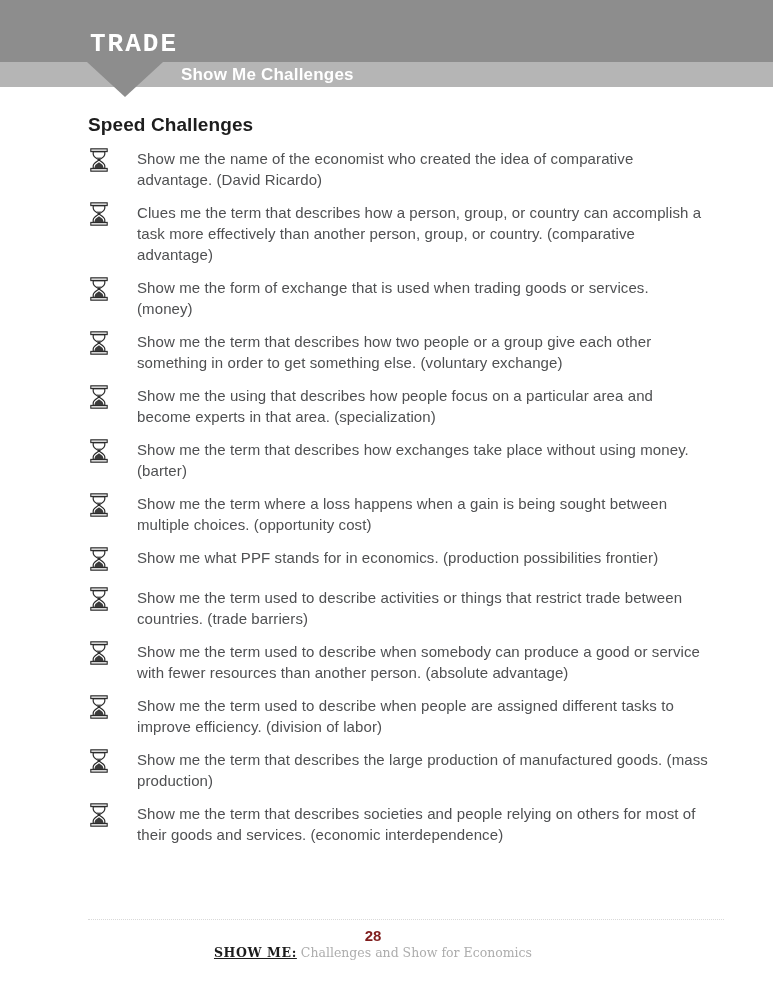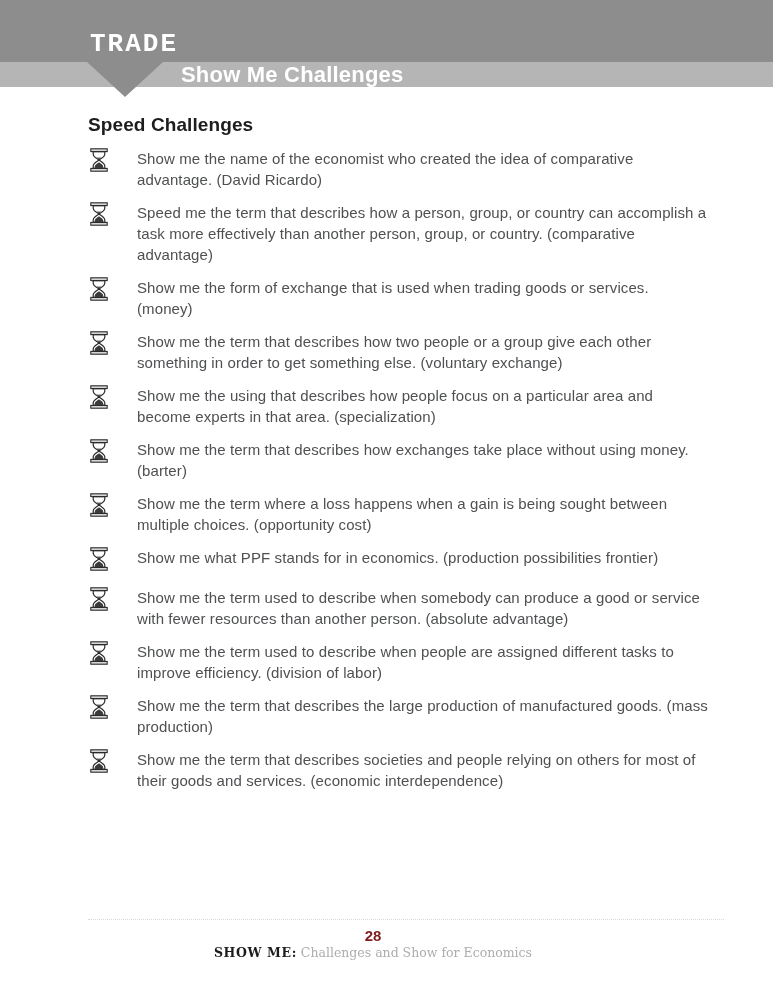--- a/index.html
+++ b/index.html
@@ -28,21 +28,21 @@
     position:absolute;left:90px;top:31px;
     color:#fff;font-family:"Liberation Mono", monospace;
     font-weight:bold;font-size:26px;letter-spacing:2px;line-height:26px;text-align:right;
   }
   .band-light{
     position:absolute;left:0;top:62px;width:773px;height:25px;
     background:var(--band-light);
   }
   .banner-title{
     position:absolute;left:181px;top:62px;height:25px;line-height:25px;
-    color:#fff;font-weight:bold;font-size:22px;letter-spacing:0.2px;
+    color:#fff;font-weight:bold;font-size:17px;letter-spacing:0.2px;
   }
   .tab-triangle{
     position:absolute;left:87px;top:62px;width:0;height:0;
     border-left:38px solid transparent;
     border-right:38px solid transparent;
     border-top:35px solid var(--band-dark);
   }
   
   .main{
     position:absolute;left:88px;top:114px;width:620px;
@@ -74,21 +74,21 @@
   .footer-text{
     width:570px;text-align:center;margin-top:7px;
   }
   .page-number{
     color:#7f1d1d;font-weight:bold;font-size:15px;line-height:17px;
   }
   .book-line{
     font-family:"DejaVu Serif", serif;font-size:12.5px;line-height:16px;margin-top:1px;
   }
   .book-label{
-    color:#1c1c1c;font-weight:bold;letter-spacing:0.6px;
+    color:#1c1c1c;font-weight:bold;letter-spacing:0.6px;text-decoration:underline;
   }
   .book-title{
     color:var(--footer-muted);
   }
 </style>
 </head>
 <body>
 
 <div class="page">
 
@@ -119,21 +119,21 @@
     <span class="hourglass">
       <svg width="18" height="24" viewBox="0 0 18 24" aria-hidden="true">
         <rect x="0.8" y="0.8" width="16.4" height="2.8" fill="#d6d6d6" stroke="#2b2b2b" stroke-width="1.1"></rect>
         <rect x="0.8" y="20.4" width="16.4" height="2.8" fill="#d6d6d6" stroke="#2b2b2b" stroke-width="1.1"></rect>
         <path d="M3.2,3.6 h11.6 v2.3 c0,3.2 -3.8,4.5 -5.8,6.1 c-2,-1.6 -5.8,-2.9 -5.8,-6.1 z" fill="none" stroke="#2b2b2b" stroke-width="1.2"></path>
         <path d="M9,12 c2,1.6 5.8,2.9 5.8,6.1 v2.3 H3.2 v-2.3 c0,-3.2 3.8,-4.5 5.8,-6.1 z" fill="none" stroke="#2b2b2b" stroke-width="1.2"></path>
         <path d="M6.6,8.7 c1.5,1.3 3.3,1.3 4.8,0 L9,11.4 Z" fill="#3a3a3a"></path>
         <path d="M9,14.2 c1.6,1.3 4.3,2.4 4.3,4.9 v0.9 H4.7 v-0.9 c0,-2.5 2.7,-3.6 4.3,-4.9 z" fill="#3a3a3a"></path>
       </svg>
     </span>
-    <p class="challenge-text">Speed me the term that describes how a person, group, or country can accomplish a task more effectively than another person, group, or country. (comparative advantage)</p>
+    <p class="challenge-text">Clues me the term that describes how a person, group, or country can accomplish a task more effectively than another person, group, or country. (comparative advantage)</p>
   </div>
 
   <div class="challenge">
     <span class="hourglass">
       <svg width="18" height="24" viewBox="0 0 18 24" aria-hidden="true">
         <rect x="0.8" y="0.8" width="16.4" height="2.8" fill="#d6d6d6" stroke="#2b2b2b" stroke-width="1.1"></rect>
         <rect x="0.8" y="20.4" width="16.4" height="2.8" fill="#d6d6d6" stroke="#2b2b2b" stroke-width="1.1"></rect>
         <path d="M3.2,3.6 h11.6 v2.3 c0,3.2 -3.8,4.5 -5.8,6.1 c-2,-1.6 -5.8,-2.9 -5.8,-6.1 z" fill="none" stroke="#2b2b2b" stroke-width="1.2"></path>
         <path d="M9,12 c2,1.6 5.8,2.9 5.8,6.1 v2.3 H3.2 v-2.3 c0,-3.2 3.8,-4.5 5.8,-6.1 z" fill="none" stroke="#2b2b2b" stroke-width="1.2"></path>
         <path d="M6.6,8.7 c1.5,1.3 3.3,1.3 4.8,0 L9,11.4 Z" fill="#3a3a3a"></path>
@@ -206,20 +206,33 @@
         <rect x="0.8" y="20.4" width="16.4" height="2.8" fill="#d6d6d6" stroke="#2b2b2b" stroke-width="1.1"></rect>
         <path d="M3.2,3.6 h11.6 v2.3 c0,3.2 -3.8,4.5 -5.8,6.1 c-2,-1.6 -5.8,-2.9 -5.8,-6.1 z" fill="none" stroke="#2b2b2b" stroke-width="1.2"></path>
         <path d="M9,12 c2,1.6 5.8,2.9 5.8,6.1 v2.3 H3.2 v-2.3 c0,-3.2 3.8,-4.5 5.8,-6.1 z" fill="none" stroke="#2b2b2b" stroke-width="1.2"></path>
         <path d="M6.6,8.7 c1.5,1.3 3.3,1.3 4.8,0 L9,11.4 Z" fill="#3a3a3a"></path>
         <path d="M9,14.2 c1.6,1.3 4.3,2.4 4.3,4.9 v0.9 H4.7 v-0.9 c0,-2.5 2.7,-3.6 4.3,-4.9 z" fill="#3a3a3a"></path>
       </svg>
     </span>
     <p class="challenge-text">Show me what PPF stands for in economics. (production possibilities frontier)</p>
   </div>
 
+  <div class="challenge">
+    <span class="hourglass">
+      <svg width="18" height="24" viewBox="0 0 18 24" aria-hidden="true">
+        <rect x="0.8" y="0.8" width="16.4" height="2.8" fill="#d6d6d6" stroke="#2b2b2b" stroke-width="1.1"></rect>
+        <rect x="0.8" y="20.4" width="16.4" height="2.8" fill="#d6d6d6" stroke="#2b2b2b" stroke-width="1.1"></rect>
+        <path d="M3.2,3.6 h11.6 v2.3 c0,3.2 -3.8,4.5 -5.8,6.1 c-2,-1.6 -5.8,-2.9 -5.8,-6.1 z" fill="none" stroke="#2b2b2b" stroke-width="1.2"></path>
+        <path d="M9,12 c2,1.6 5.8,2.9 5.8,6.1 v2.3 H3.2 v-2.3 c0,-3.2 3.8,-4.5 5.8,-6.1 z" fill="none" stroke="#2b2b2b" stroke-width="1.2"></path>
+        <path d="M6.6,8.7 c1.5,1.3 3.3,1.3 4.8,0 L9,11.4 Z" fill="#3a3a3a"></path>
+        <path d="M9,14.2 c1.6,1.3 4.3,2.4 4.3,4.9 v0.9 H4.7 v-0.9 c0,-2.5 2.7,-3.6 4.3,-4.9 z" fill="#3a3a3a"></path>
+      </svg>
+    </span>
+    <p class="challenge-text">Show me the term used to describe activities or things that restrict trade between countries. (trade barriers)</p>
+  </div>
 
   <div class="challenge">
     <span class="hourglass">
       <svg width="18" height="24" viewBox="0 0 18 24" aria-hidden="true">
         <rect x="0.8" y="0.8" width="16.4" height="2.8" fill="#d6d6d6" stroke="#2b2b2b" stroke-width="1.1"></rect>
         <rect x="0.8" y="20.4" width="16.4" height="2.8" fill="#d6d6d6" stroke="#2b2b2b" stroke-width="1.1"></rect>
         <path d="M3.2,3.6 h11.6 v2.3 c0,3.2 -3.8,4.5 -5.8,6.1 c-2,-1.6 -5.8,-2.9 -5.8,-6.1 z" fill="none" stroke="#2b2b2b" stroke-width="1.2"></path>
         <path d="M9,12 c2,1.6 5.8,2.9 5.8,6.1 v2.3 H3.2 v-2.3 c0,-3.2 3.8,-4.5 5.8,-6.1 z" fill="none" stroke="#2b2b2b" stroke-width="1.2"></path>
         <path d="M6.6,8.7 c1.5,1.3 3.3,1.3 4.8,0 L9,11.4 Z" fill="#3a3a3a"></path>
         <path d="M9,14.2 c1.6,1.3 4.3,2.4 4.3,4.9 v0.9 H4.7 v-0.9 c0,-2.5 2.7,-3.6 4.3,-4.9 z" fill="#3a3a3a"></path>

